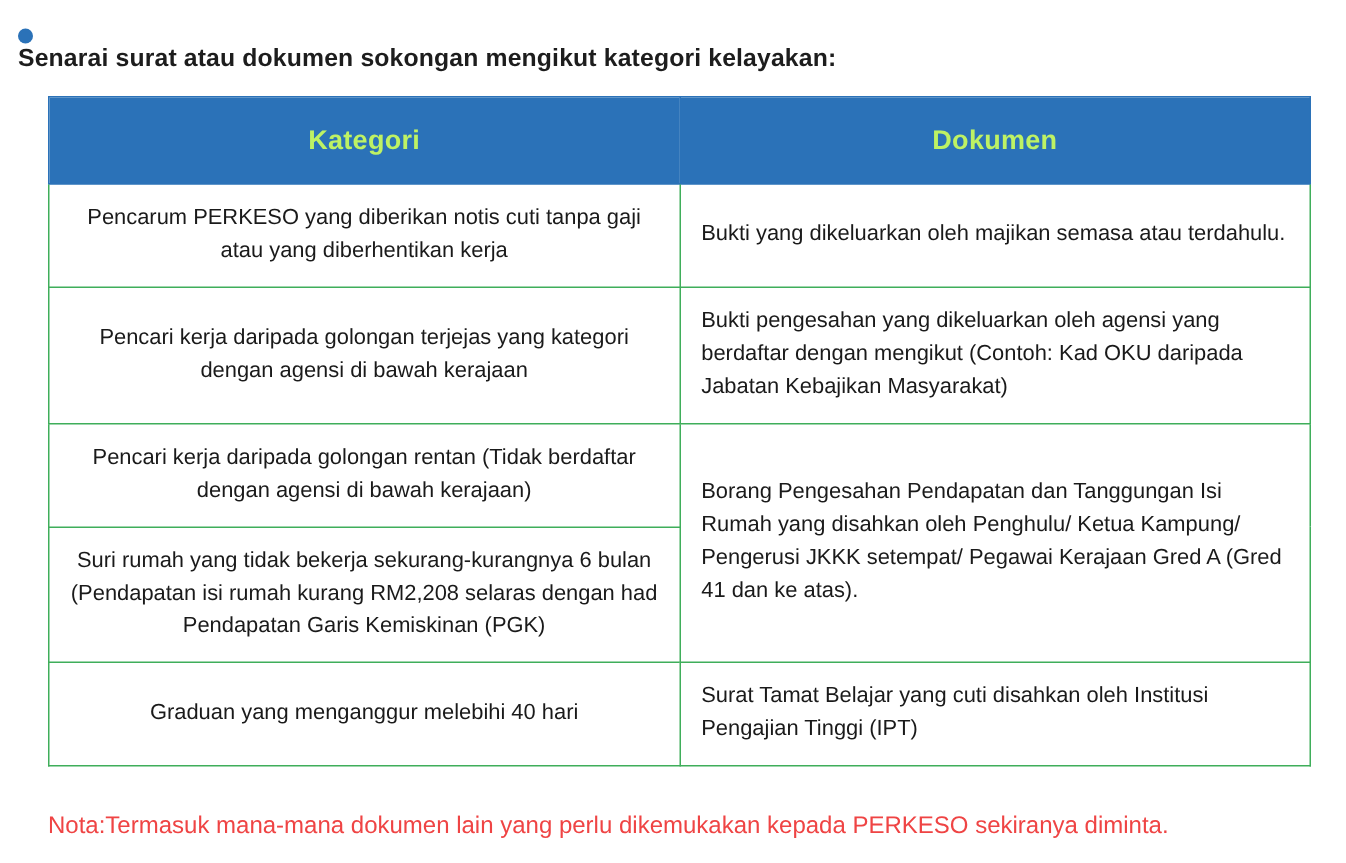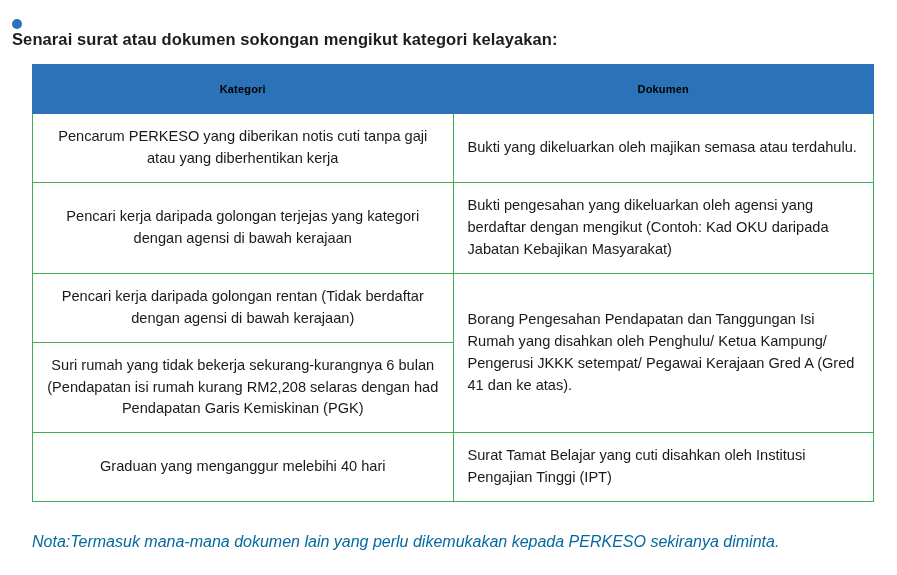--- a/index.html
+++ b/index.html
@@ -48,22 +48,22 @@
     margin: 4px 0 0 32px;
     width: 842px;
   }
   table.doc-table {
     border-collapse: collapse;
     width: 842px;
     table-layout: fixed;
   }
   table.doc-table th {
     background: #2b72b8;
-    color: #000000;
-    font-size: 11px;
+    color: #bef264;
+    font-size: 18px;
     font-weight: bold;
     padding: 18px 6px;
     border: 1px solid #2b72b8;
     text-align: center;
     letter-spacing: .2px;
   }
   table.doc-table td {
     border: 1px solid #3fae5a;
     font-size: 14.6px;
     color: #1a1a1a;
@@ -78,22 +78,21 @@
   td.doc {
     text-align: left;
     vertical-align: middle;
   }
   td.doc-top {
     vertical-align: top;
   }
   .note {
     margin: 16px 0 0 32px;
     font-size: 16px;
-    font-style: italic;
-    color: #0369a1;
+    color: #ef4444;
     width: 845px;
     line-height: 1.35;
   }
   .divider {
     margin: 12px 0 0 32px;
     width: 842px;
     height: 1px;
     background: transparent;
   }
 </style>

